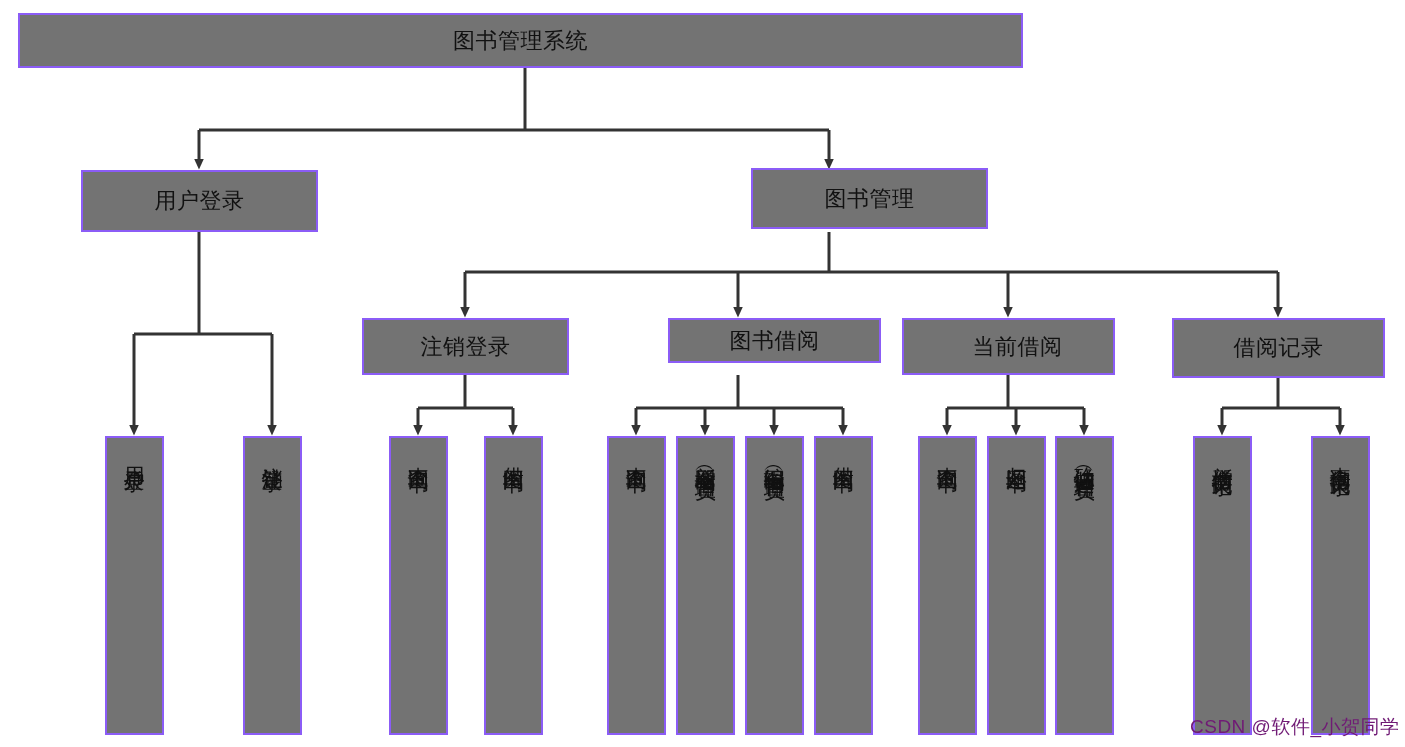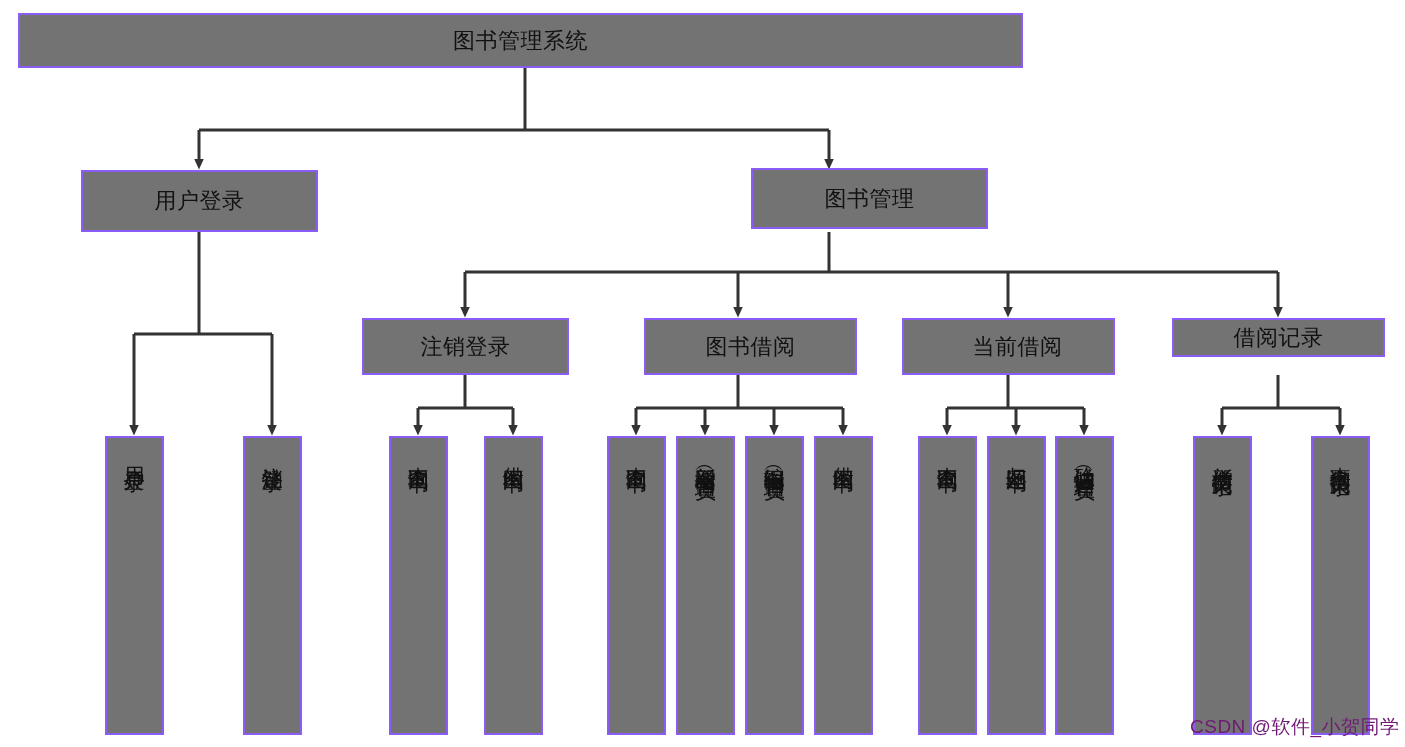--- a/index.html
+++ b/index.html
@@ -124,27 +124,27 @@
   <div class="node" style="left:81px; top:170px; width:237px; height:62px;">
     <span class="label">用户登录</span>
   </div>
   <div class="node" style="left:711px; top:168px; width:237px; height:61px;margin-left:40px;">
     <span class="label">图书管理</span>
   </div>
 
   <div class="node" style="left:362px; top:318px; width:207px; height:57px;">
     <span class="label">注销登录</span>
   </div>
-  <div class="node" style="left:644px; top:318px; width:213px; height:57px;">
+  <div class="node" style="left:668px; top:318px; width:213px; height:45px;">
     <span class="label">图书借阅</span>
   </div>
   <div class="node" style="left:902px; top:318px; width:213px; height:57px;padding-left:18px;">
     <span class="label">当前借阅</span>
   </div>
-  <div class="node" style="left:1172px; top:318px; width:213px; height:39px;">
+  <div class="node" style="left:1172px; top:318px; width:213px; height:60px;">
     <span class="label">借阅记录</span>
   </div>
 
   <div class="node vertical" style="left:105px; top:436px; width:59px; height:299px;">
     <span class="label">用户登录</span>
   </div>
   <div class="node vertical" style="left:243px; top:436px; width:59px; height:299px;">
     <span class="label">注销登录</span>
   </div>
 

